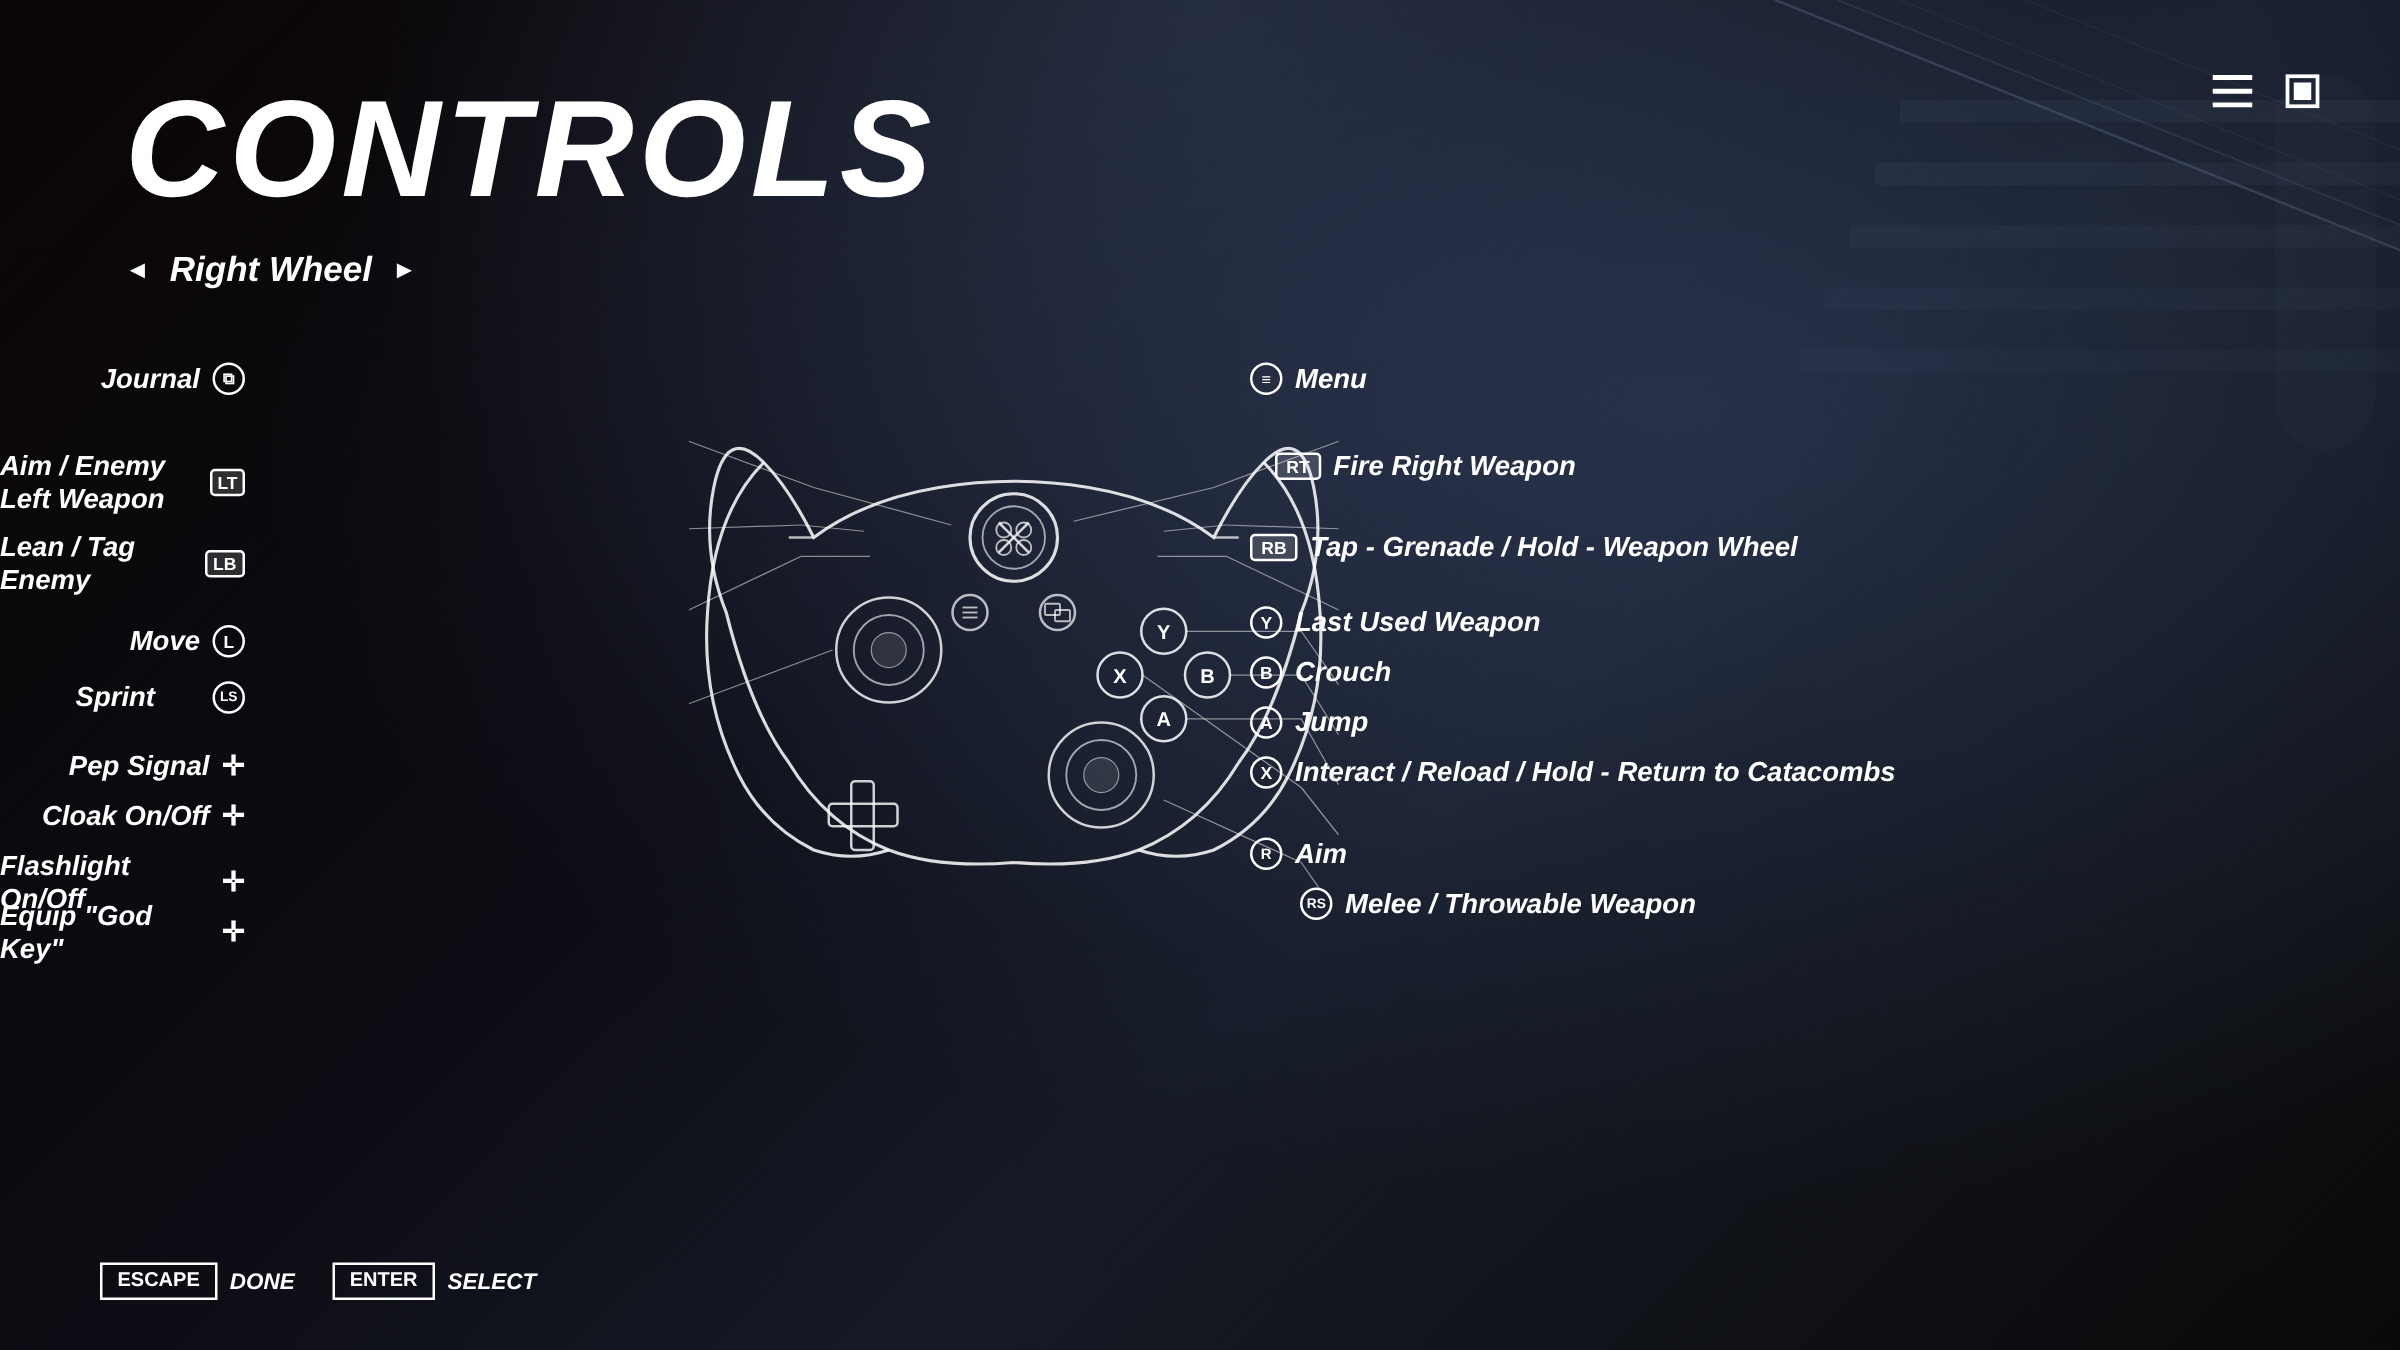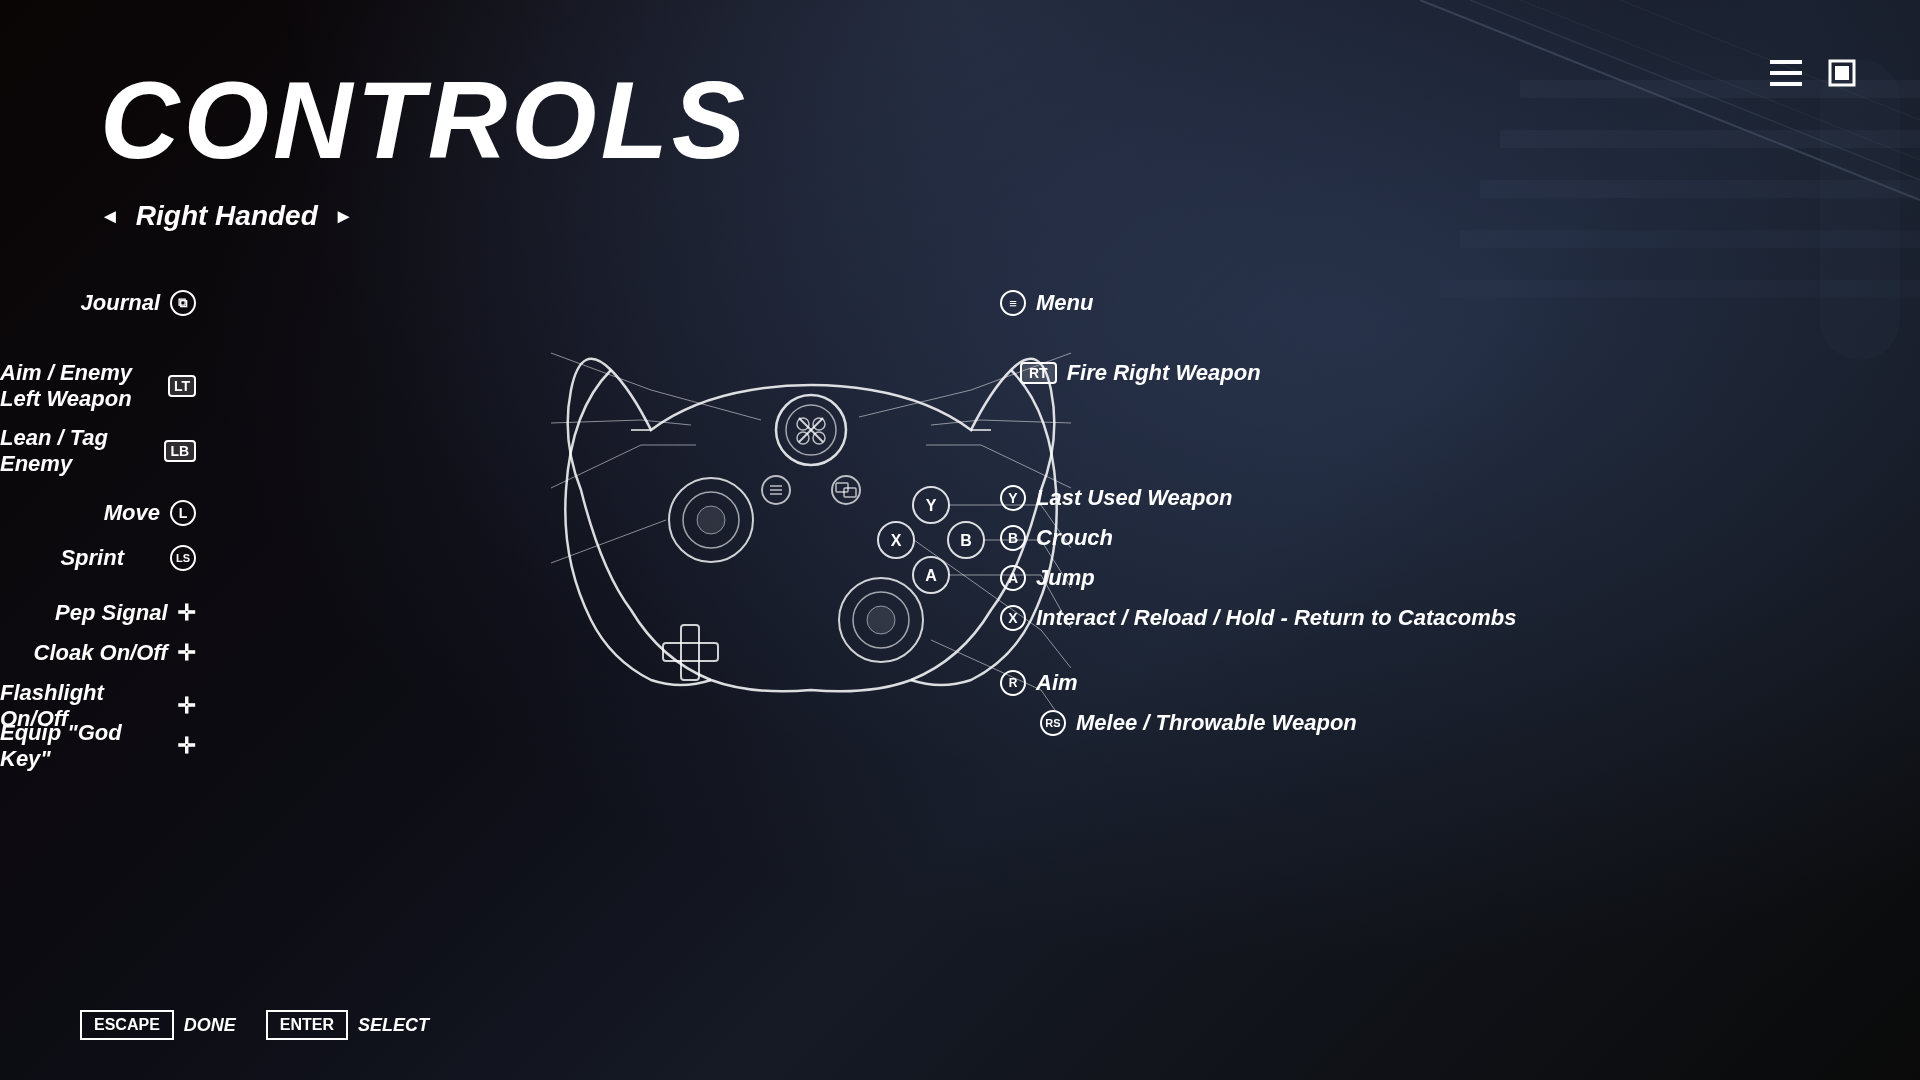--- a/index.html
+++ b/index.html
@@ -218,21 +218,21 @@
         <rect x="2" y="2" width="24" height="24" fill="none" stroke="white" stroke-width="3"></rect>
         <rect x="7" y="7" width="14" height="14" fill="white"></rect>
       </svg>
     </div>
   </div>
 
   <div class="title">CONTROLS</div>
 
   <div class="scheme-selector">
     <span class="scheme-arrow">◄</span>
-    <span class="scheme-name">Right Handed</span>
+    <span class="scheme-name">Right Wheel</span>
     <span class="scheme-arrow">►</span>
   </div>
 
   <div style="position:absolute; top:240px; left:0; width:1621px; height:520px;">
 
     <div style="position:absolute; top:50px; right:1425px; display:flex; align-items:center; gap:10px; justify-content:flex-end;">
       <span class="label-text">Journal</span>
       <span style="display:inline-flex;align-items:center;justify-content:center;border:2px solid white;border-radius:50%;width:26px;height:26px;font-size:13px;font-weight:700;color:white;">⧉</span>
     </div>
 
@@ -279,20 +279,24 @@
     <div style="position:absolute; top:50px; left:1000px; display:flex; align-items:center; gap:10px;">
       <span style="display:inline-flex;align-items:center;justify-content:center;border:2px solid white;border-radius:50%;width:26px;height:26px;font-size:13px;font-weight:700;color:white;">≡</span>
       <span class="label-text">Menu</span>
     </div>
 
     <div style="position:absolute; top:120px; left:1000px; display:flex; align-items:center; gap:10px;padding-left:20px;">
       <span class="button-badge">RT</span>
       <span class="label-text">Fire Right Weapon</span>
     </div>
 
+    <div style="position:absolute; top:185px; left:1000px; display:flex; align-items:center; gap:10px;">
+      <span class="button-badge">RB</span>
+      <span class="label-text">Tap - Grenade / Hold - Weapon Wheel</span>
+    </div>
 
     <div style="position:absolute; top:245px; left:1000px; display:flex; align-items:center; gap:10px;">
       <span class="btn-circle">Y</span>
       <span class="label-text">Last Used Weapon</span>
     </div>
 
     <div style="position:absolute; top:285px; left:1000px; display:flex; align-items:center; gap:10px;">
       <span class="btn-circle">B</span>
       <span class="label-text">Crouch</span>
     </div>

